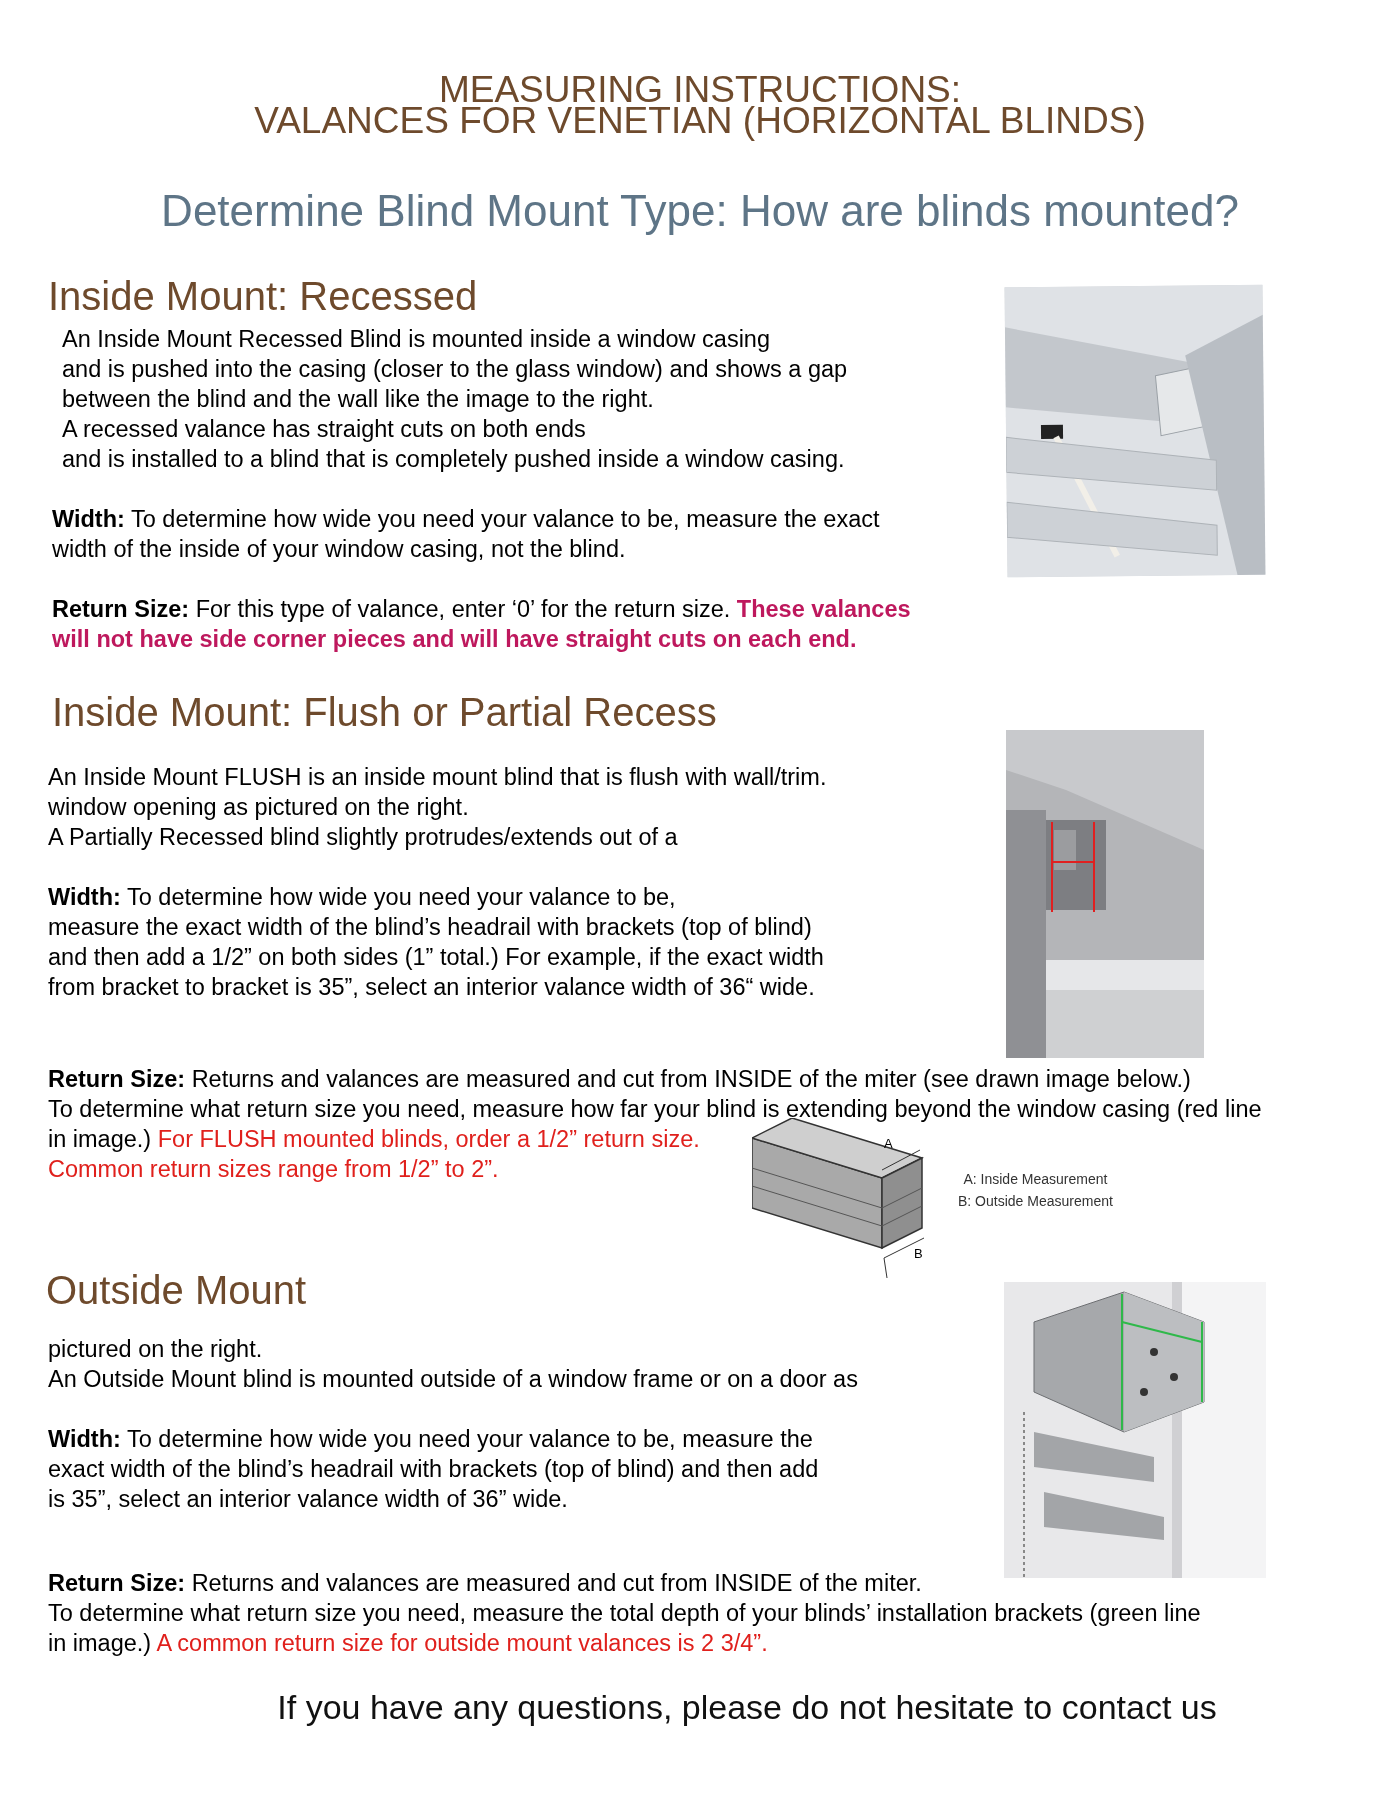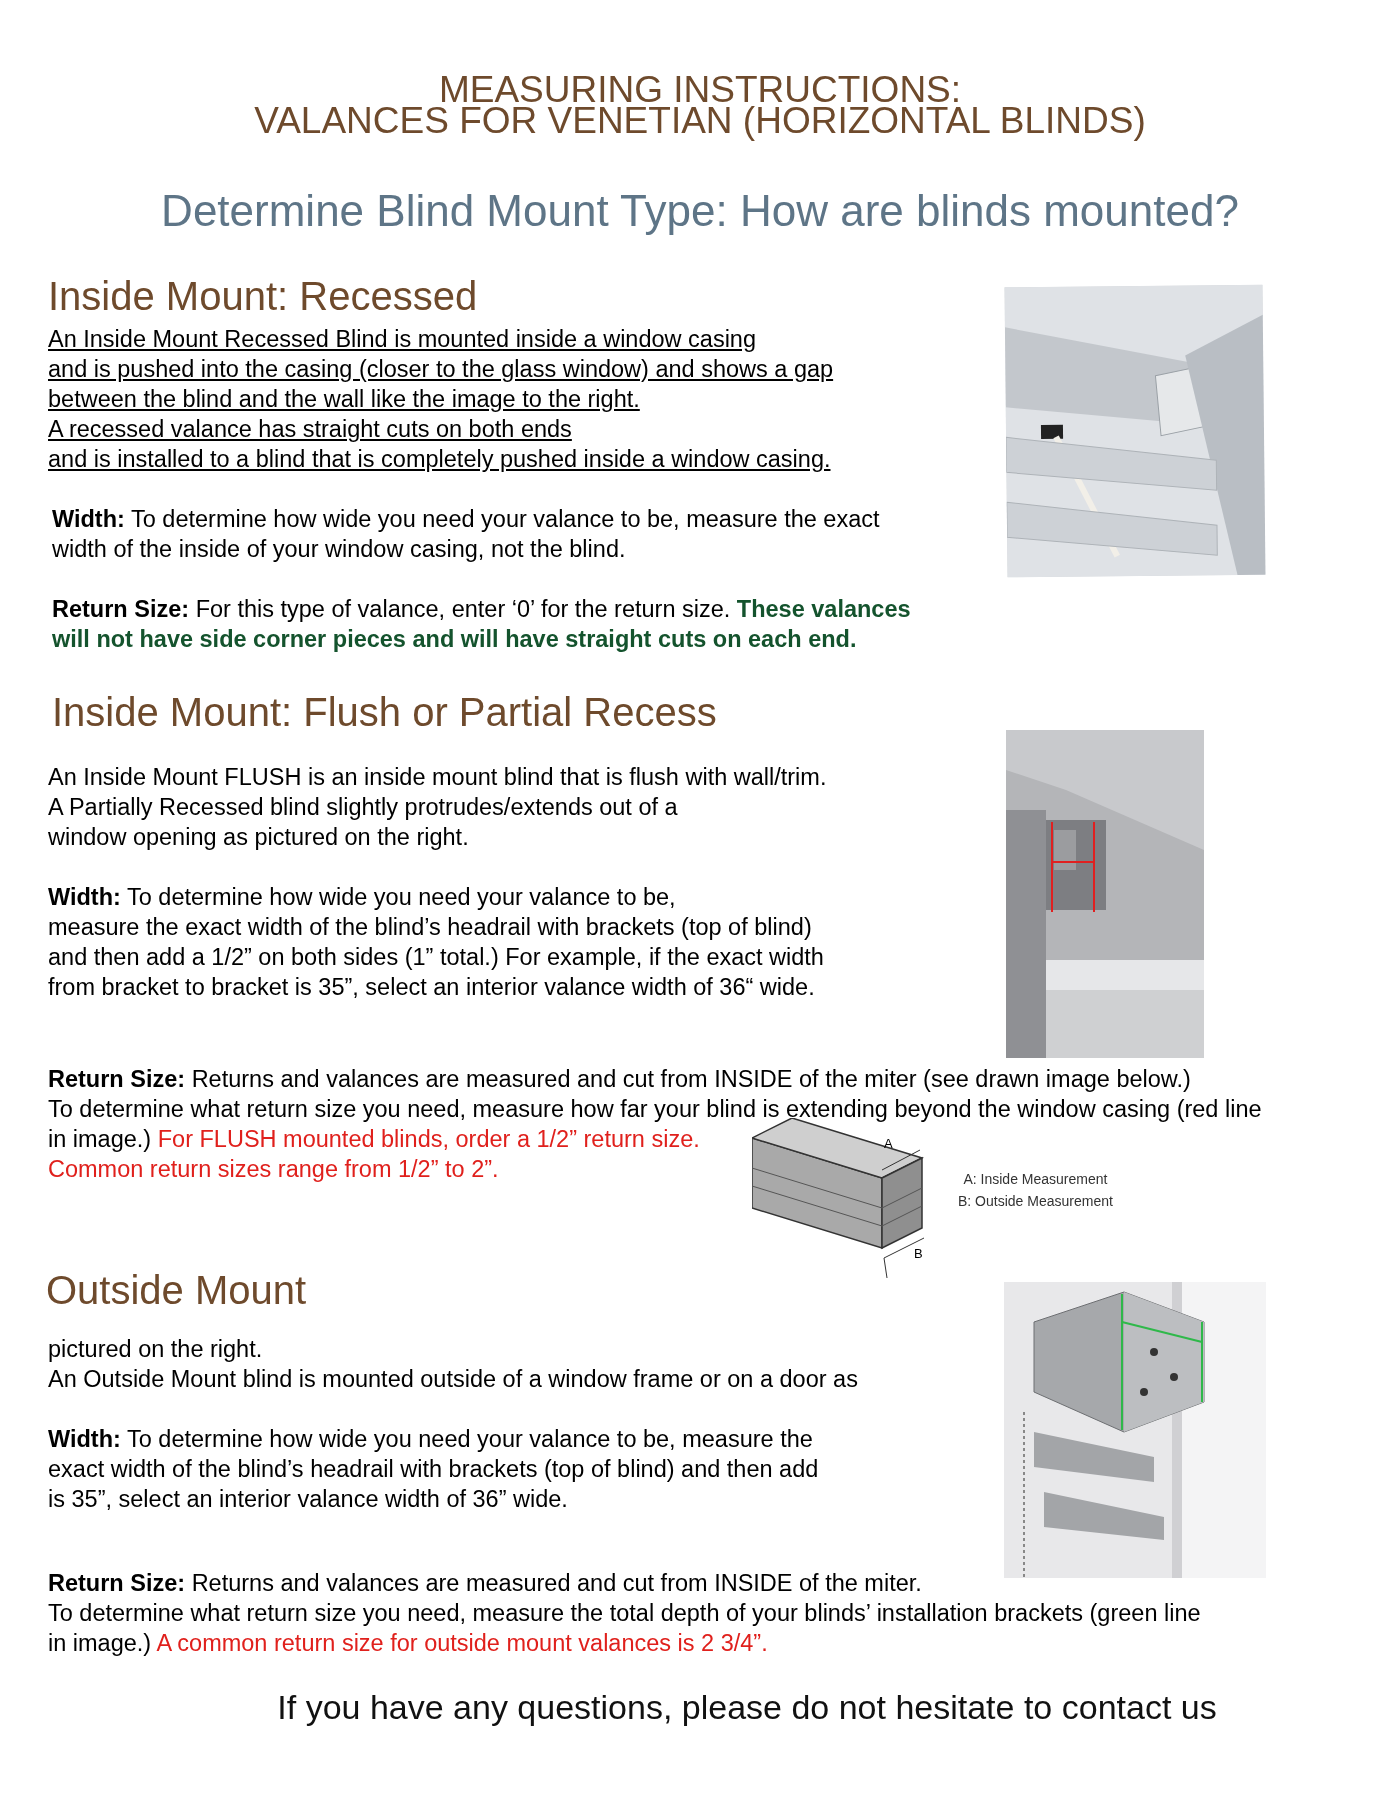--- a/index.html
+++ b/index.html
@@ -4,34 +4,34 @@
 <style>
   html, body { margin: 0; padding: 0; background: #ffffff; }
   body { width: 1400px; height: 1812px; position: relative; overflow: hidden; font-family: "Liberation Sans", sans-serif; color: #000; }
   .abs { position: absolute; }
   .title { left: 0; width: 1400px; text-align: center; color: #6e4a2c; font-size: 37px; line-height: 48px; }
   .subtitle { left: 0; width: 1400px; text-align: center; color: #5e7587; font-size: 44px; top: 186px; }
   .h2 { color: #6e4a2c; font-size: 40px; }
   .body { font-size: 23.5px; line-height: 30px; }
   .body b { font-weight: bold; }
   .red { color: #e0201c; }
-  .redb { color: #14532d; font-weight: bold; }
+  .redb { color: #be185d; font-weight: bold; }
   .photo { background: #c9ccd0; overflow: hidden; }
   .footer { left: 0; width: 1400px; text-align: center; font-size: 34px; top: 1688px; color: #111; font-family: Liberation Sans, sans-serif; padding-left: 47px; }
   .legend { font-size: 14px; line-height: 22px; color: #333; }
 </style>
 </head>
 <body>
 
 <div class="abs title" style="top:66px;">MEASURING INSTRUCTIONS:</div>
 <div class="abs title" style="top:97px;">VALANCES FOR VENETIAN (HORIZONTAL BLINDS)</div>
 <div class="abs subtitle">Determine Blind Mount Type: How are blinds mounted?</div>
 
 <div class="abs h2" style="left:48px; top:274px;">Inside Mount: Recessed</div>
-<div class="abs body" style="left:48px; top:324px; width:900px;text-decoration:underline;">
+<div class="abs body" style="left:62px; top:324px; width:900px;">
   <div>An Inside Mount Recessed Blind is mounted inside a window casing</div>
   <div>and is pushed into the casing (closer to the glass window) and shows a gap</div>
   <div>between the blind and the wall like the image to the right.</div>
   <div>A recessed valance has straight cuts on both ends</div>
   <div>and is installed to a blind that is completely pushed inside a window casing.</div>
 </div>
 <div class="abs body" style="left:52px; top:504px; width:920px;">
   <div><b>Width:</b><span> To determine how wide you need your valance to be, measure the exact</span></div>
   <div>width of the inside of your window casing, not the blind.</div>
 </div>
@@ -48,22 +48,22 @@
     <rect x="35" y="138" width="22" height="14" fill="#222"></rect>
     <line x1="50" y1="150" x2="110" y2="270" stroke="#f2efe8" stroke-width="6"></line>
     <polygon points="0,150 210,175 210,205 0,185" fill="#cdd1d6" stroke="#aeb3b8"></polygon>
     <polygon points="0,215 210,240 210,270 0,250" fill="#cdd1d6" stroke="#aeb3b8"></polygon>
   </svg>
 </div>
 
 <div class="abs h2" style="left:52px; top:690px;">Inside Mount: Flush or Partial Recess</div>
 <div class="abs body" style="left:48px; top:762px; width:900px;">
   <div>An Inside Mount FLUSH is an inside mount blind that is flush with wall/trim.</div>
+  <div>window opening as pictured on the right.</div>
   <div>A Partially Recessed blind slightly protrudes/extends out of a</div>
-  <div>window opening as pictured on the right.</div>
 </div>
 <div class="abs body" style="left:48px; top:882px; width:920px;">
   <div><b>Width:</b><span> To determine how wide you need your valance to be,</span></div>
   <div>measure the exact width of the blind’s headrail with brackets (top of blind)</div>
   <div>and then add a 1/2” on both sides (1” total.) For example, if the exact width</div>
   <div>from bracket to bracket is 35”, select an interior valance width of 36“ wide.</div>
 </div>
 <div class="abs body" style="left:48px; top:1064px; width:1340px;">
   <div><b>Return Size:</b><span> Returns and valances are measured and cut from INSIDE of the miter (see drawn image below.)</span></div>
   <div>To determine what return size you need, measure how far your blind is extending beyond the window casing (red line</div>

